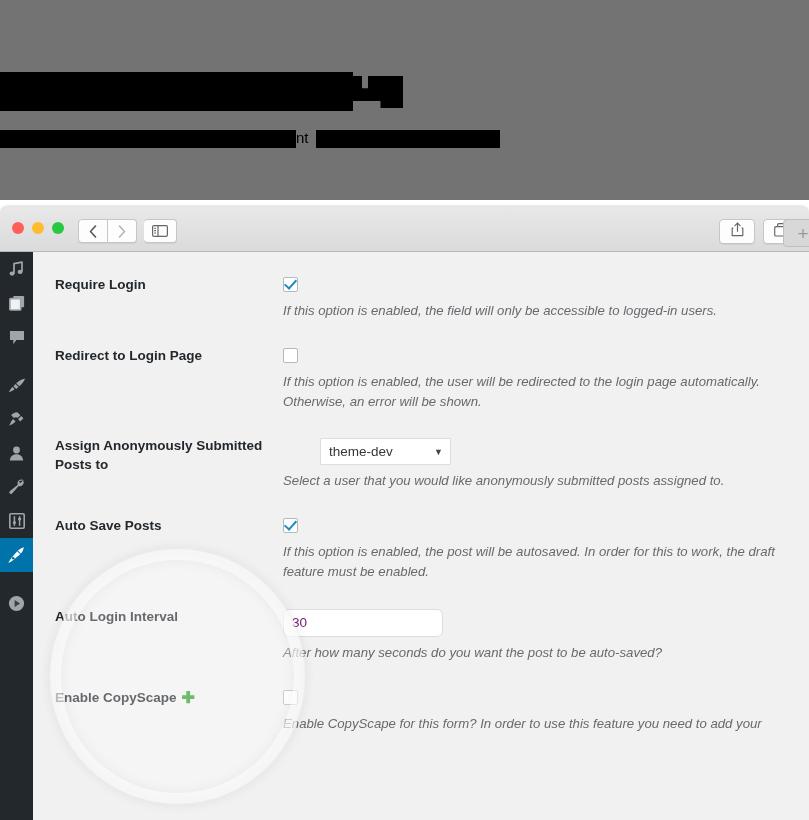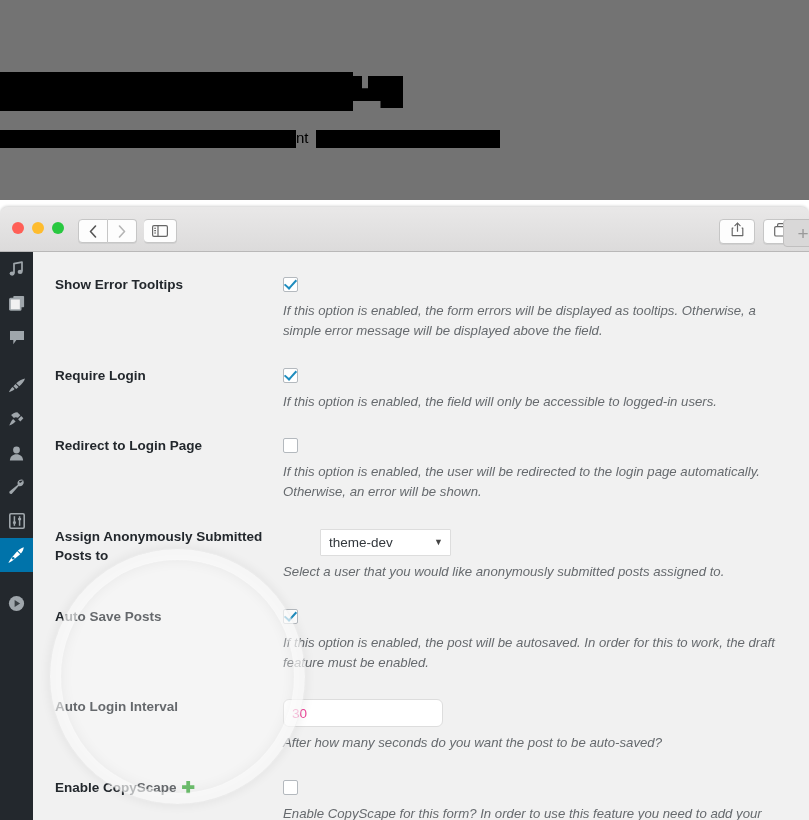--- a/index.html
+++ b/index.html
@@ -268,21 +268,21 @@
     font-size: 9px;
     color: #444;
   }
   .wp-input {
     width: 160px;
     height: 28px;
     border: 1px solid #ddd;
     background: #fff;
     border-radius: 6px;
     font-size: 13.5px;
-    color: #ec4899;
+    color: #701a75;
     padding: 0 8px;
     box-sizing: border-box;
     display: flex;
     align-items: center;
     font-family: "Liberation Sans", sans-serif;
   }
   .plus-badge {
     color: #2ca02c;
     font-weight: 700;
     font-size: 16px;
@@ -490,27 +490,20 @@
             </svg>
           </span>
         </div>
       </div>
 
       <div class="content">
         <div class="content-inner">
           <table class="form-table">
             <tbody>
 
-              <tr>
-                <th>Show Error Tooltips</th>
-                <td>
-                  <span class="cb checked"></span>
-                  <div class="desc">If this option is enabled, the form errors will be displayed as tooltips. Otherwise, a simple error message will be displayed above the field.</div>
-                </td>
-              </tr>
 
               <tr>
                 <th>Require Login</th>
                 <td>
                   <span class="cb checked"></span>
                   <div class="desc">If this option is enabled, the field will only be accessible to logged-in users.</div>
                 </td>
               </tr>
 
               <tr>

